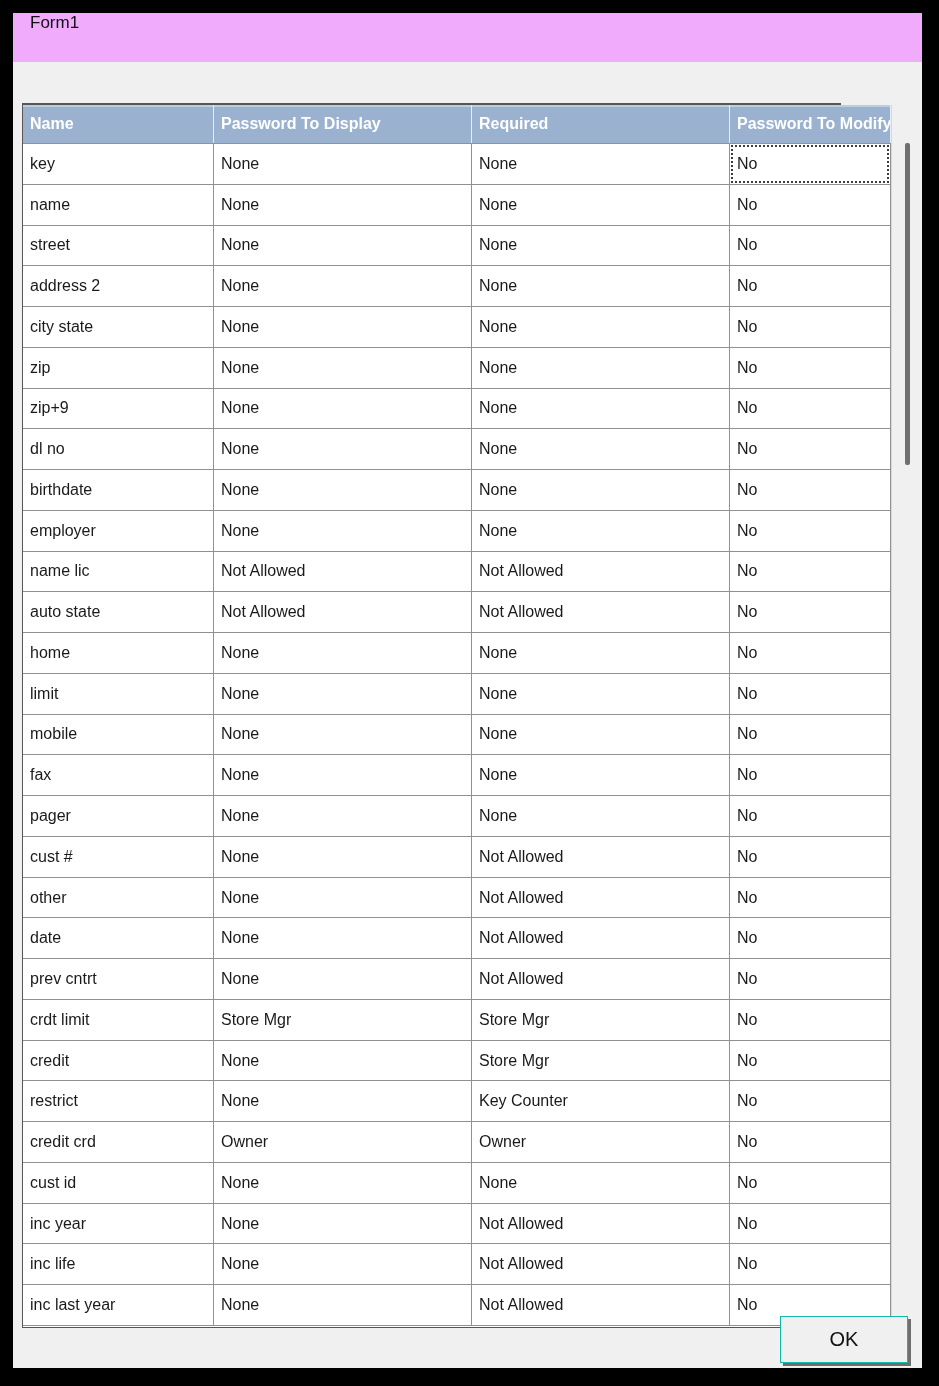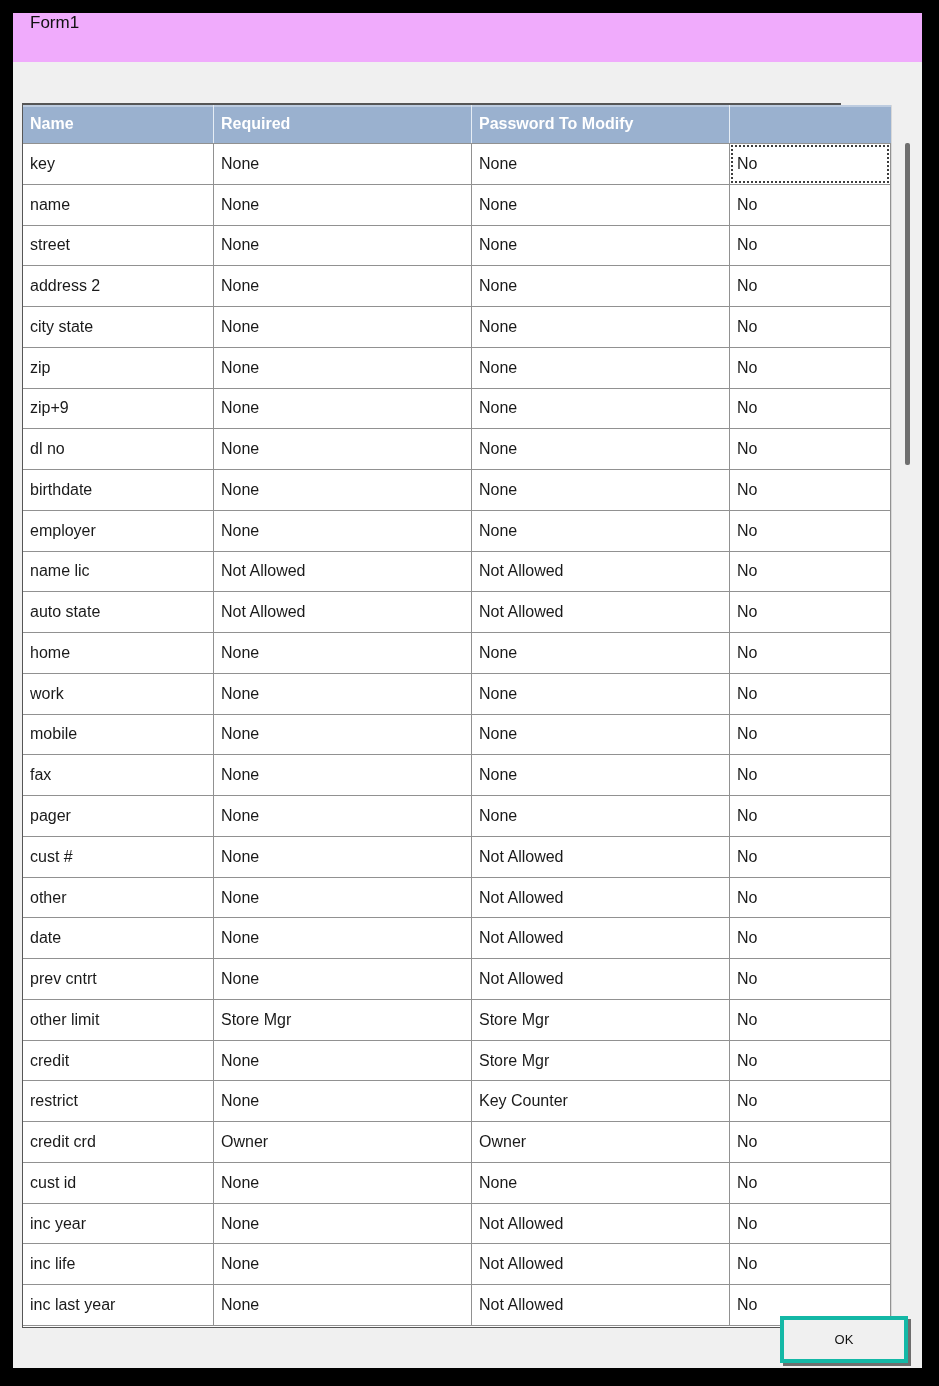--- a/index.html
+++ b/index.html
@@ -113,42 +113,43 @@
     width:5px;
     height:322px;
     background:var(--scroll-thumb);
     border-radius:2px;
   }
   .ok-button{
     position:absolute;
     left:767px; top:1303px;
     width:128px; height:47px;
     background:var(--button-bg);
-    border:4px solid #14b8a6;
+    border:1px solid #14b8a6;
     box-shadow:3px 3px 0 0 var(--button-shadow);
     display:flex;
     align-items:center;
     justify-content:center;
-    font-size:13px;
+    font-size:20px;
     color:#111111;
     cursor:default;
   }
 </style>
 </head>
 <body>
 
 <div class="window">
   <div class="title-bar">
     <span class="title">Form1</span>
   </div>
 
   <div class="grid">
     <div class="grid-main">
       <div class="grid-header">
         <div class="header-cell">Name</div>
+        <div class="header-cell">Password To Display</div>
         <div class="header-cell">Required</div>
         <div class="header-cell">Password To Modify</div>
       </div>
       <div class="grid-body">
           <div class="row-contents" style="display:contents">
     <div class="cell">key</div>
     <div class="cell">None</div>
     <div class="cell">None</div>
     <div class="cell selected">No</div>
   </div>
@@ -218,21 +219,21 @@
     <div class="cell">Not Allowed</div>
     <div class="cell">No</div>
   </div>
           <div class="row-contents" style="display:contents">
     <div class="cell">home</div>
     <div class="cell">None</div>
     <div class="cell">None</div>
     <div class="cell">No</div>
   </div>
           <div class="row-contents" style="display:contents">
-    <div class="cell">work</div>
+    <div class="cell">limit</div>
     <div class="cell">None</div>
     <div class="cell">None</div>
     <div class="cell">No</div>
   </div>
           <div class="row-contents" style="display:contents">
     <div class="cell">mobile</div>
     <div class="cell">None</div>
     <div class="cell">None</div>
     <div class="cell">No</div>
   </div>
@@ -266,21 +267,21 @@
     <div class="cell">Not Allowed</div>
     <div class="cell">No</div>
   </div>
           <div class="row-contents" style="display:contents">
     <div class="cell">prev cntrt</div>
     <div class="cell">None</div>
     <div class="cell">Not Allowed</div>
     <div class="cell">No</div>
   </div>
           <div class="row-contents" style="display:contents">
-    <div class="cell">other limit</div>
+    <div class="cell">crdt limit</div>
     <div class="cell">Store Mgr</div>
     <div class="cell">Store Mgr</div>
     <div class="cell">No</div>
   </div>
           <div class="row-contents" style="display:contents">
     <div class="cell">credit</div>
     <div class="cell">None</div>
     <div class="cell">Store Mgr</div>
     <div class="cell">No</div>
   </div>

